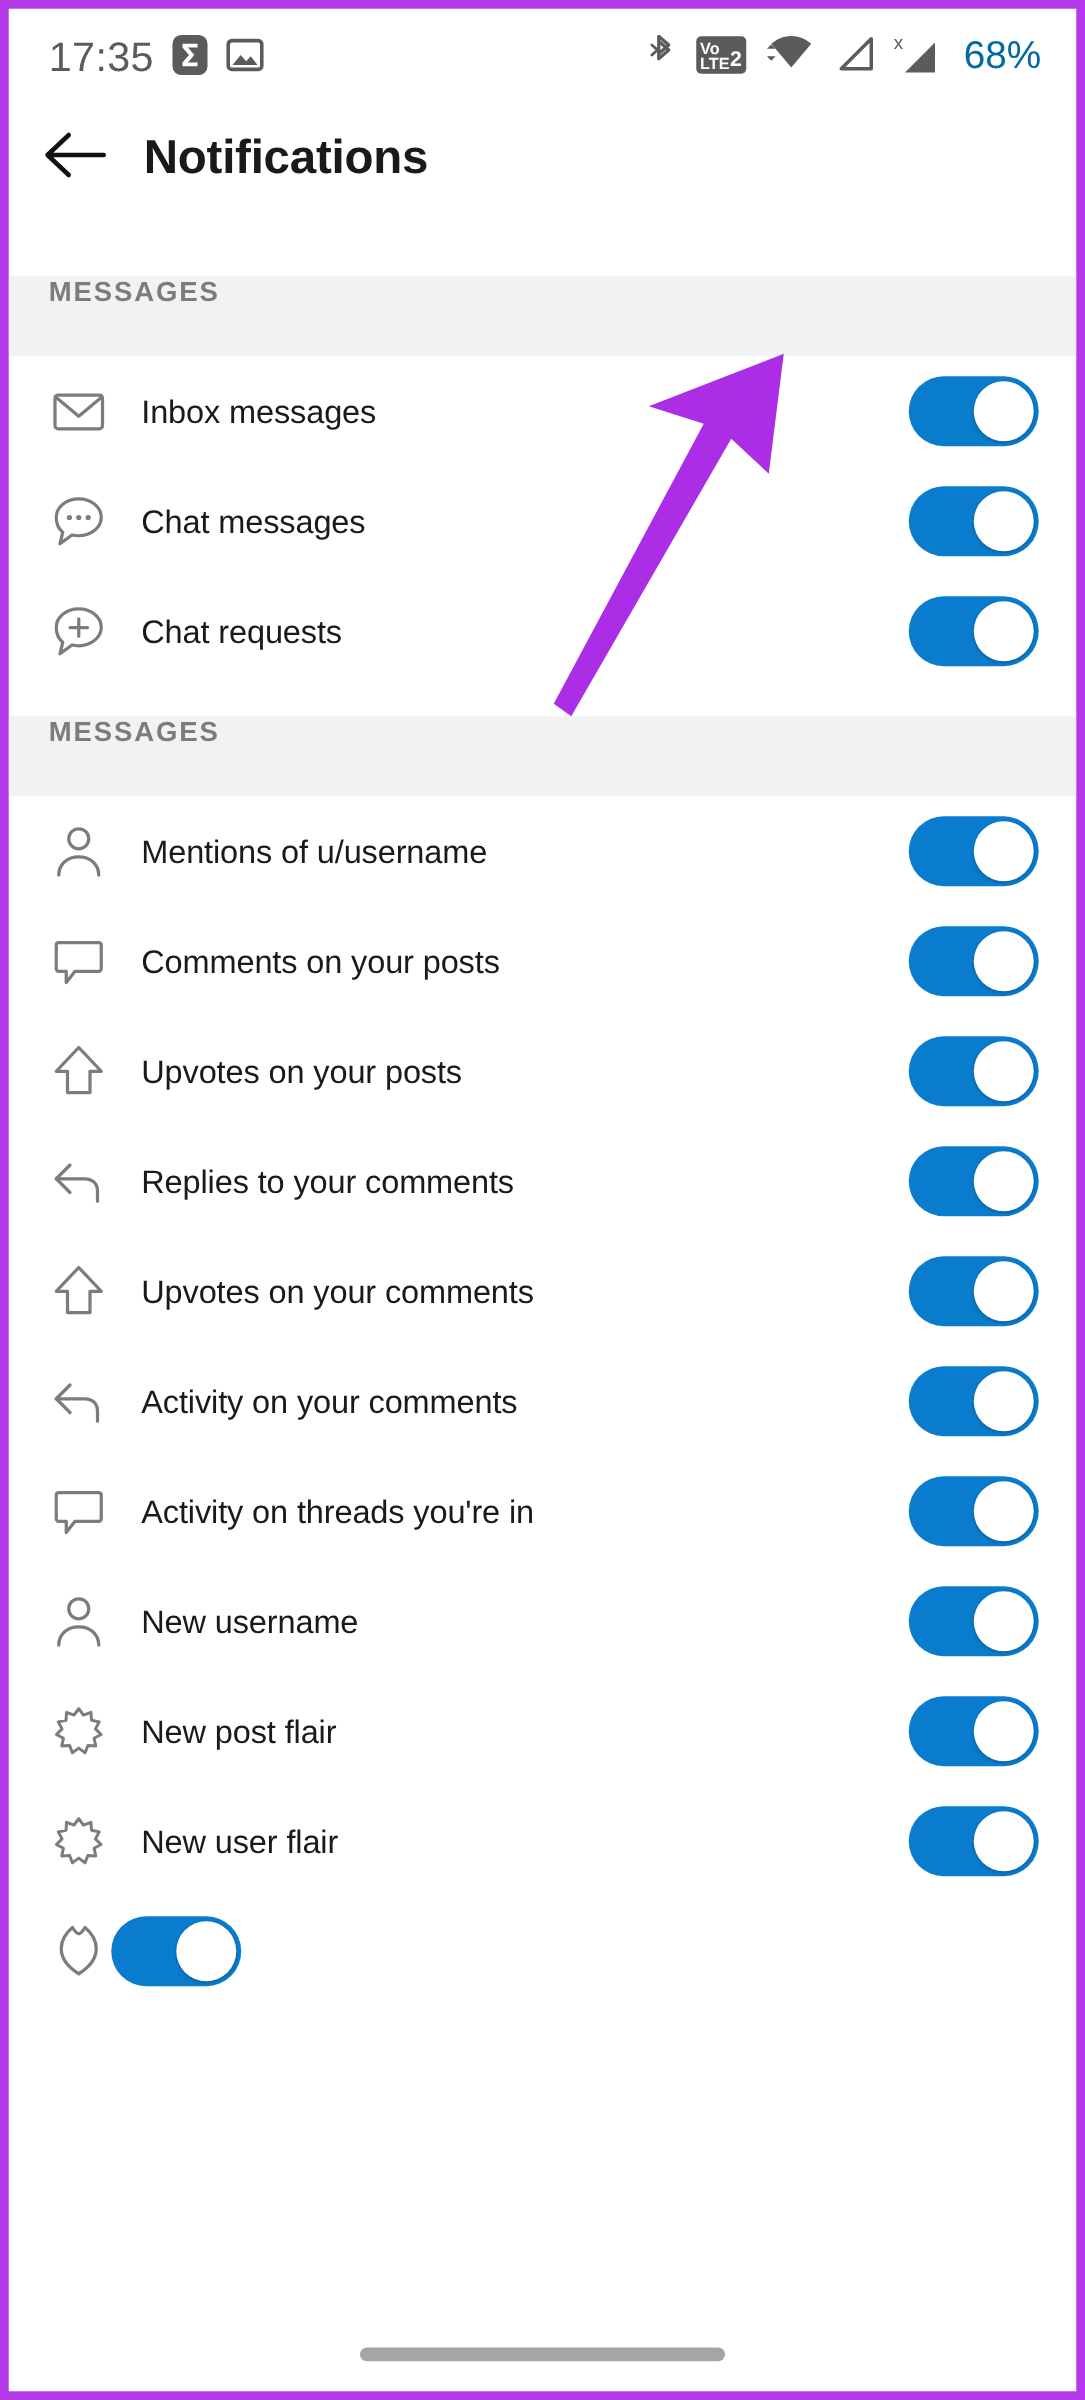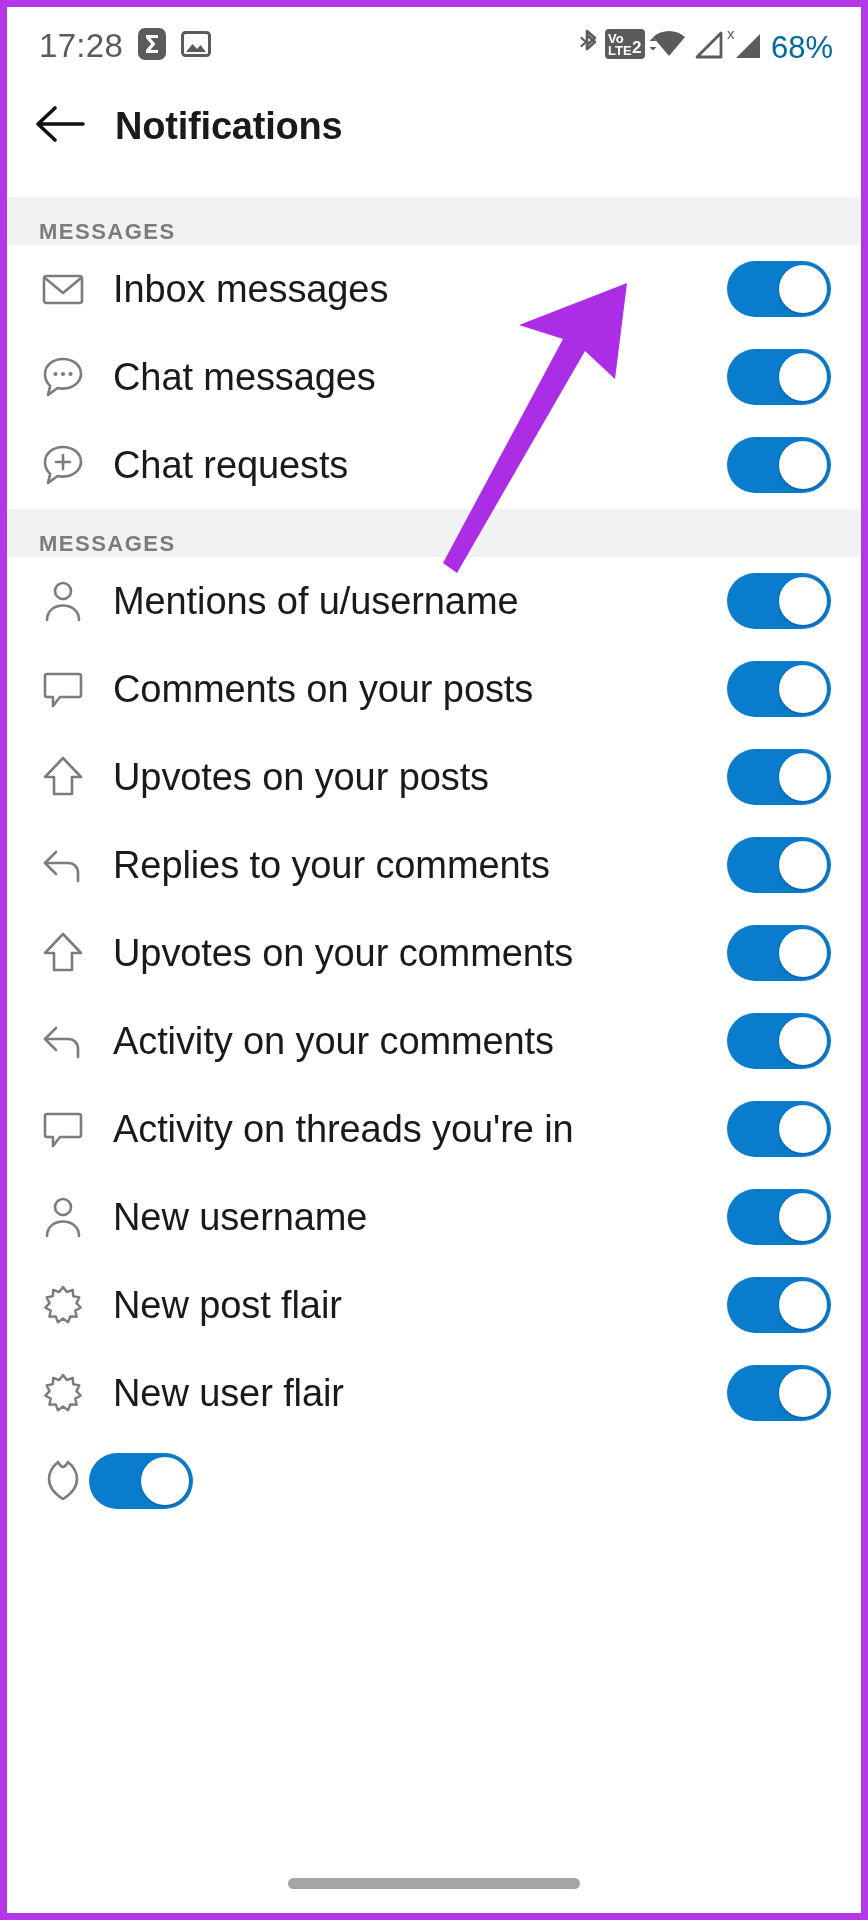--- a/index.html
+++ b/index.html
@@ -46,22 +46,22 @@
   }
   .clock {
     font-size: 33px;
     font-weight: 400;
     letter-spacing: 0.3px;
     color: #5b5b5b;
     font-family: "Liberation Sans", sans-serif;
   }
   .status-right {
     display: flex;
-    align-items: flex-end;
-    gap: 1px;
+    align-items: flex-start;
+    gap: 13px;
   }
   .battery-pct {
     font-size: 31px;
     color: #0369a1;
     margin-left: 3px;
   }
   .sicon { display: block; }
 
   
   .appbar {
@@ -84,25 +84,26 @@
     font-size: 38px;
     font-weight: 700;
     color: #1a1a1b;
     margin-left: 22px;
     letter-spacing: -0.2px;
   }
 
   
   .section-header {
     background: #f1f2f4;
-    height: 48px;
-    display: flex;
-    align-items: flex-end;
+    height: 64px;
+    display: flex;
+    align-items: flex-start;
     padding-left: 32px;
     box-sizing: border-box;
+    margin-top: 24px;
   }
   .section-header span {
     font-size: 22px;
     font-weight: 700;
     letter-spacing: 1.5px;
     color: #7c7c7e;
   }
 
   
   .top-gap { height: 30px; background: #ffffff; }
@@ -119,21 +120,21 @@
   .row-icon {
     width: 52px;
     flex: none;
     display: flex;
     align-items: center;
     justify-content: center;
     color: #7c7c7e;
   }
   .row-label {
     flex: 1;
-    font-size: 38px;
+    font-size: 26px;
     color: #1a1a1b;
     margin-left: 24px;
     white-space: nowrap;
     letter-spacing: -0.1px;
   }
 
   
   .toggle {
     position: relative;
     width: 104px;
@@ -186,21 +187,21 @@
   }
 </style>
 </head>
 <body>
 
 <div class="phone">
   <div class="screen">
 
     <div class="statusbar">
       <div class="status-left">
-        <div class="clock">17:28</div>
+        <div class="clock">17:35</div>
 
         <span class="sicon">
           <svg width="30" height="34" viewBox="0 0 30 34">
             <rect x="1" y="1" width="28" height="32" rx="7" fill="#5b5b5b"></rect>
             <path d="M9 8h12v3h-7.6l5 6-5 6H21v3H9v-3l5.2-6L9 11z" fill="#ffffff"></path>
           </svg>
         </span>
 
         <span class="sicon">
           <svg width="30" height="30" viewBox="0 0 30 30">

